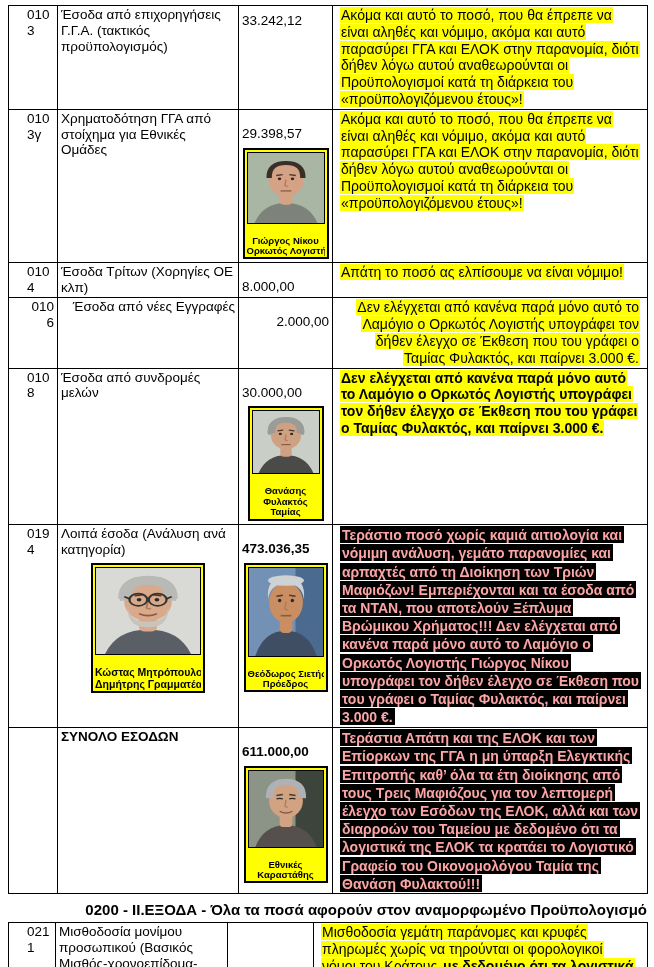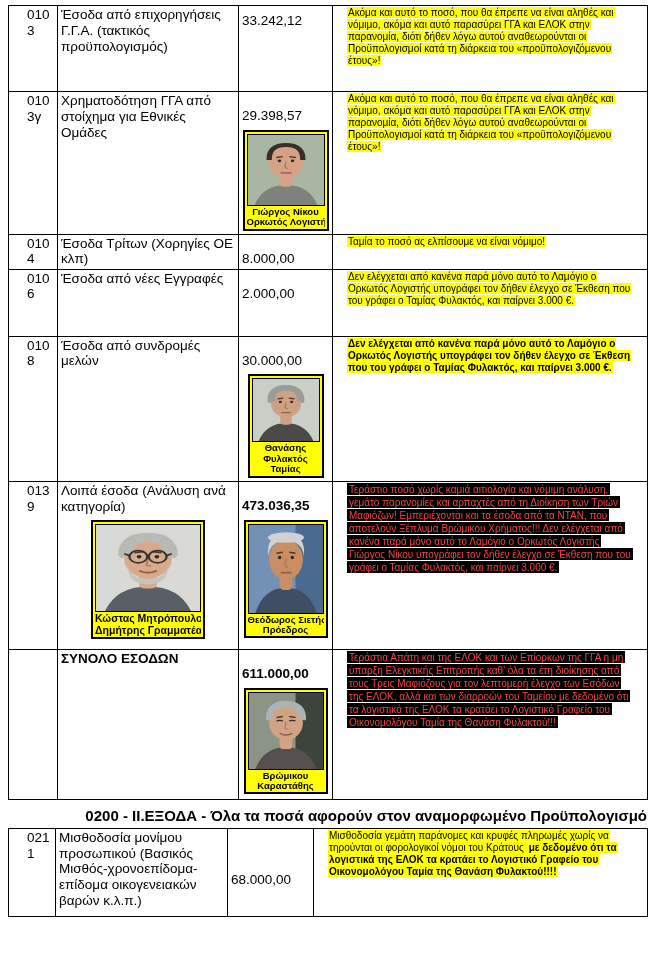--- a/index.html
+++ b/index.html
@@ -12,34 +12,34 @@
   .sec-title.center{text-align:center;margin-bottom:3px;}
   .sec-title.left{text-align:right;margin:7px 0 3px 0;}
   table{border-collapse:collapse;width:639px;table-layout:fixed;}
   td{
     border:1.5px solid #000;vertical-align:top;padding:1px 3px;
     font-size:13.5px;line-height:1.17;overflow:hidden;word-wrap:break-word;
   }
   .t1 col.c-code{width:49px}.t1 col.c-desc{width:181px}.t1 col.c-amt{width:94px}.t1 col.c-cmt{width:315px}
   .t2 col.c-code{width:47px}.t2 col.c-desc{width:172px}.t2 col.c-amt{width:86px}.t2 col.c-cmt{width:334px}
   td.code-cell{padding-left:18px;}
-  td.cmt-cell{padding:1px 14px;font-size:10px;line-height:1.2;}
+  td.cmt-cell{padding:1px 7px;font-size:14px;line-height:1.2;}
   .bold{font-weight:bold;}
   .hl{background:#ffff00;padding:0 1px;-webkit-box-decoration-break:clone;box-decoration-break:clone;}
   .hl.hl-bold{font-weight:bold;}
-  .hlk{background:#000;color:#ef4444;font-weight:normal;line-height:1.3;padding:0.5px 2px;
+  .hlk{background:#000;color:#fca5a5;font-weight:bold;line-height:1.3;padding:0.5px 2px;
        -webkit-box-decoration-break:clone;box-decoration-break:clone;}
   .amt{padding-top:15px;}
   .t1 tr.r0 td.amt-cell .amt{padding-top:6px;}       
   .t2 tr.r1 td.amt-cell{vertical-align:middle;}        
   
   .photo{border:2px solid #000;background:#ffff00;padding:2px 2px 1px 2px;margin:6px auto 2px auto;}
   .photo .img{border:1px solid #000;background:#9aa;overflow:hidden;}
   .photo .img svg{display:block;width:100%;height:100%;}
-  .photo .cap{font-weight:bold;font-size:9.5px;line-height:1.1;text-align:center;padding-top:1px;white-space:nowrap;overflow:hidden;}
+  .photo .cap{font-weight:bold;font-size:9.5px;line-height:1.1;text-align:center;padding-top:12px;white-space:nowrap;overflow:hidden;}
   .photo-nikou{width:78px}        .photo-nikou .img{height:70px}
   .photo-fylaktos{width:68px}     .photo-fylaktos .img{height:62px}
   .photo-mitropoulos{width:106px} .photo-mitropoulos .img{height:86px} .photo-mitropoulos .cap{font-size:10.5px}
   .photo-sietis{width:76px}       .photo-sietis .img{height:88px}
   .photo-karastathis{width:76px}  .photo-karastathis .img{height:76px}
 </style>
 </head>
 <body>
 
 <div class="page">
@@ -92,23 +92,23 @@
           <td class="cmt-cell"><span class="hl">Ακόμα και αυτό το ποσό, που θα έπρεπε να είναι αληθές και νόμιμο, ακόμα και αυτό παρασύρει ΓΓΑ και ΕΛΟΚ στην παρανομία, διότι δήθεν λόγω αυτού αναθεωρούνται οι Προϋπολογισμοί κατά τη διάρκεια του «προϋπολογιζόμενου έτους»!</span></td>
         </tr>
         <tr class="r2" style="height: 35px; margin-top: 26px;">
           <td class="code-cell">0104</td>
           <td class="desc-cell">
             <div class="">Έσοδα Τρίτων (Χορηγίες ΟΕ κλπ)</div>
           </td>
           <td class="amt-cell">
             <div class="amt">8.000,00</div>
           </td>
-          <td class="cmt-cell"><span class="hl">Ταμία το ποσό ας ελπίσουμε να είναι νόμιμο!</span></td>
-        </tr>
-        <tr class="r3" style="height: 67px;">
+          <td class="cmt-cell"><span class="hl">Απάτη το ποσό ας ελπίσουμε να είναι νόμιμο!</span></td>
+        </tr>
+        <tr class="r3" style="height: 67px; text-align: right;">
           <td class="code-cell">0106</td>
           <td class="desc-cell">
             <div class="">Έσοδα από νέες Εγγραφές</div>
           </td>
           <td class="amt-cell">
             <div class="amt">2.000,00</div>
           </td>
           <td class="cmt-cell"><span class="hl">Δεν ελέγχεται από κανένα παρά μόνο αυτό το Λαμόγιο ο Ορκωτός Λογιστής υπογράφει τον δήθεν έλεγχο σε Έκθεση που του γράφει ο Ταμίας Φυλακτός, και παίρνει 3.000 €.</span></td>
         </tr>
         <tr class="r4" style="height: 119px;">
@@ -138,21 +138,21 @@
               <div class="cap">
                 <div>Θανάσης</div>
                 <div>Φυλακτός</div>
                 <div>Ταμίας</div>
               </div>
             </div>
           </td>
           <td class="cmt-cell"><span class="hl hl-bold">Δεν ελέγχεται από κανένα παρά μόνο αυτό το Λαμόγιο ο Ορκωτός Λογιστής υπογράφει τον δήθεν έλεγχο σε Έκθεση που του γράφει ο Ταμίας Φυλακτός, και παίρνει 3.000 €.</span></td>
         </tr>
         <tr class="r5" style="height: 168px;">
-          <td class="code-cell">0139</td>
+          <td class="code-cell">0194</td>
           <td class="desc-cell">
             <div class="">Λοιπά έσοδα (Ανάλυση ανά κατηγορία)</div>
             <div class="photo photo-mitropoulos">
               <div class="img">
                 <svg viewBox="0 0 70 84" preserveAspectRatio="none" xmlns="http://www.w3.org/2000/svg">
                   <rect width="70" height="84" fill="#d9d9d5"></rect>
                   <path d="M6 84 Q14 60 35 60 Q56 60 64 84 Z" fill="#5a5f66"></path>
                   <rect x="29" y="46" width="12" height="16" rx="4" fill="#d8a98b"></rect>
                   <ellipse cx="35" cy="33" rx="16" ry="19" fill="#d8a98b"></ellipse>
                   <path d="M19.5 30 Q19 12 35 12 Q51 12 50.5 30" stroke="#b9b9b5" stroke-width="9" fill="none"></path>
@@ -218,21 +218,21 @@
                   <rect x="29" y="46" width="12" height="16" rx="4" fill="#d2a382"></rect>
                   <ellipse cx="35" cy="33" rx="16" ry="19" fill="#d2a382"></ellipse>
                   <path d="M19.5 30 Q19 12 35 12 Q51 12 50.5 30" stroke="#aeb2b4" stroke-width="7" fill="none"></path>
                   <path d="M26 27 L32 26 M38 26 L44 27" stroke="#4a3a30" stroke-width="1.6" fill="none"></path>
                   <path d="M26 31 Q29 29.5 32 31 M38 31 Q41 29.5 44 31" stroke="#2a2a2a" stroke-width="1.4" fill="none"></path>
                   <path d="M35 32 L34 39 Q35 40.5 37 39.5" stroke="#b07a58" stroke-width="1.3" fill="none"></path>
                   <path d="M29 44.5 Q35 48.5 41 44.5" stroke="#8a5a45" stroke-width="1.6" fill="none"></path>
                 </svg>
               </div>
               <div class="cap">
-                <div>Βρώμικου</div>
+                <div>Εθνικές</div>
                 <div>Καραστάθης</div>
               </div>
             </div>
           </td>
           <td class="cmt-cell"><span class="hlk">Τεράστια Απάτη και της ΕΛΟΚ και των Επίορκων της ΓΓΑ η μη ύπαρξη Ελεγκτικής Επιτροπής καθ’ όλα τα έτη διοίκησης από τους Τρεις Μαφιόζους για τον λεπτομερή έλεγχο των Εσόδων της ΕΛΟΚ, αλλά και των διαρροών του Ταμείου με δεδομένο ότι τα λογιστικά της ΕΛΟΚ τα κρατάει το Λογιστικό Γραφείο του Οικονομολόγου Ταμία της Θανάση Φυλακτού!!!</span></td>
         </tr>
       </tbody>
   </table>
   <div class="sec-title left">0200 - ΙΙ.ΕΞΟΔΑ - Όλα τα ποσά αφορούν στον αναμορφωμένο Προϋπολογισμό</div>
   <table class="t2">

